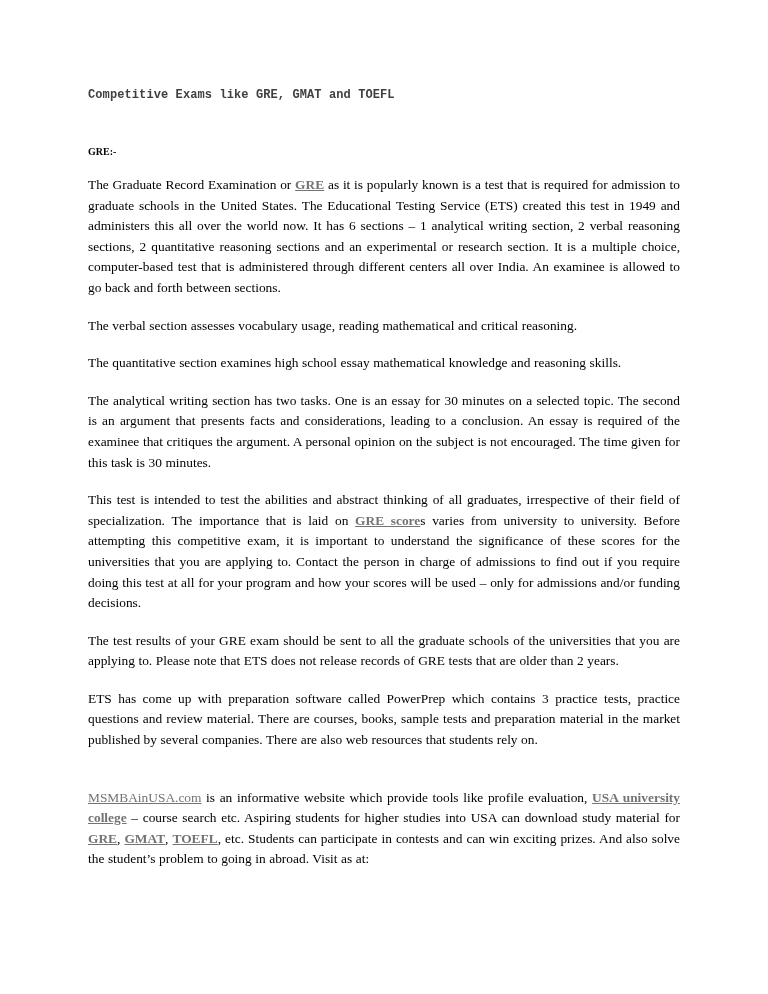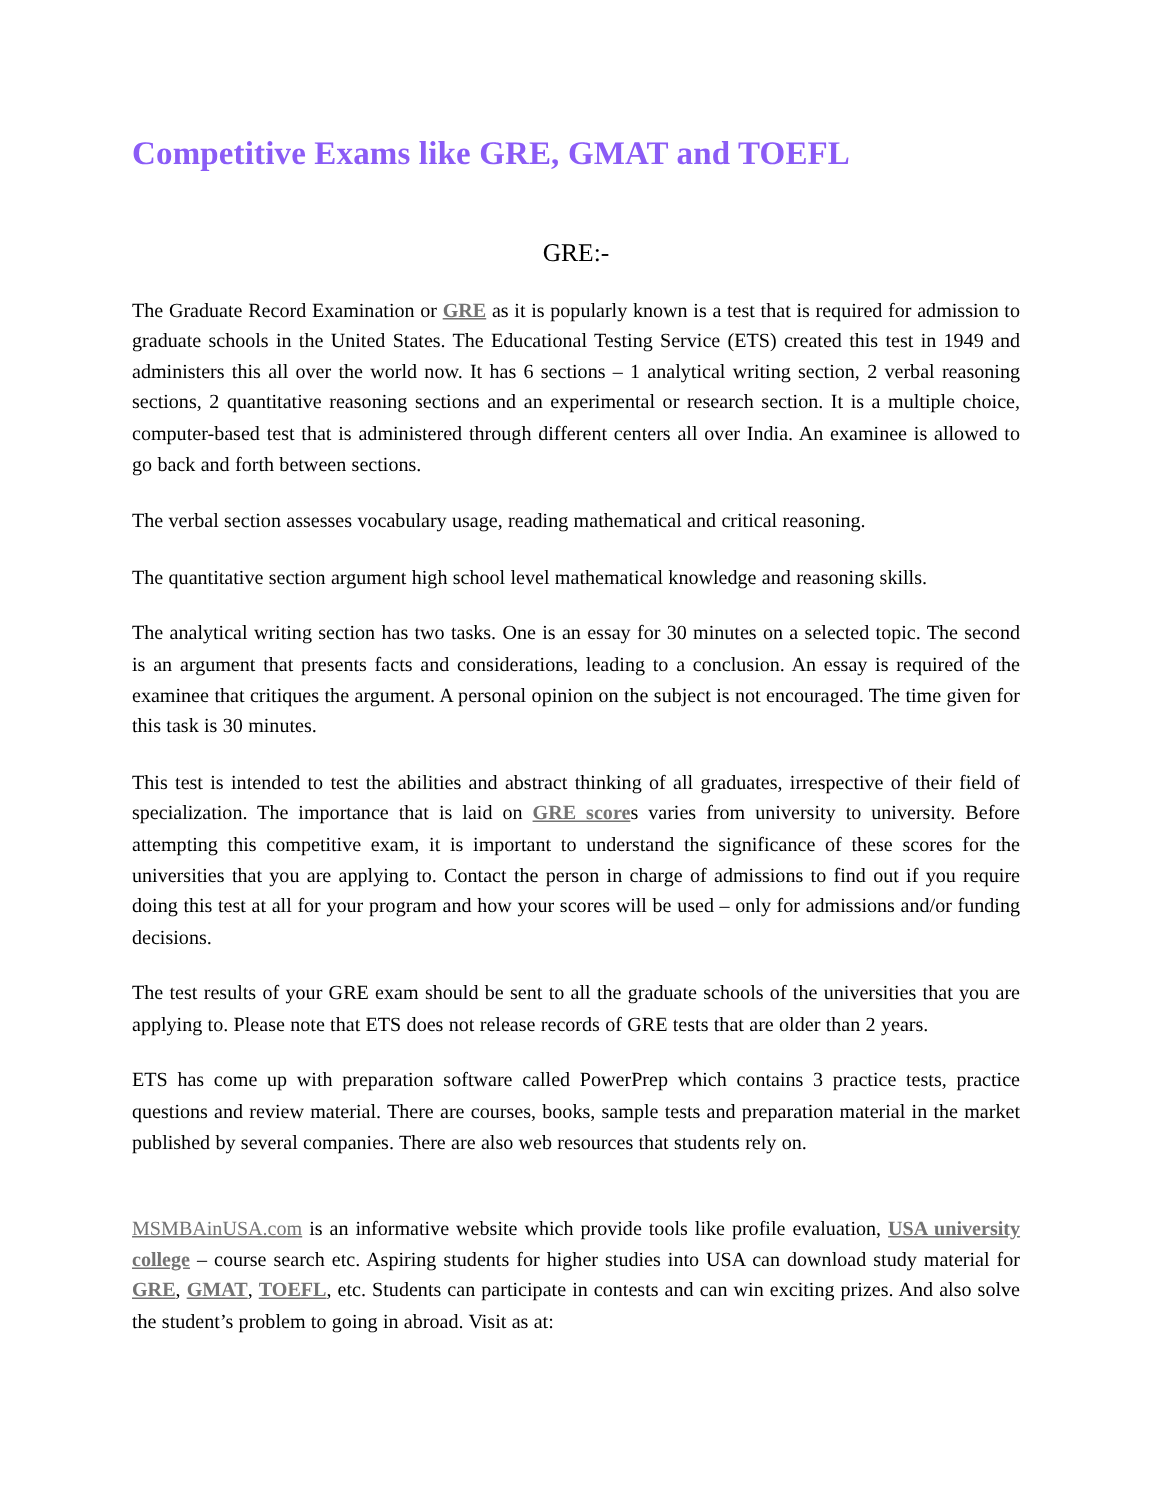--- a/index.html
+++ b/index.html
@@ -21,33 +21,33 @@
     background: #ffffff;
     box-sizing: border-box;
   }
   .content {
     position: absolute;
     left: 88px;
     top: 88px;
     width: 592px;
   }
   .doc-title {
-    font-size: 22px;
+    font-size: 12px;
     font-weight: bold;
-    color: #8b5cf6;
+    color: #404040;
     margin: 0 0 42px 0;
     line-height: 1.25;
     letter-spacing: 0.1px;
+    font-family: Liberation Mono, monospace;
   }
   .section-label {
-    font-size: 17px;
-    font-weight: normal;
+    font-size: 10px;
+    font-weight: bold;
     margin: 0 0 17px 0;
     line-height: 1.3;
-    text-align: center;
   }
   p.para {
     font-size: 13.4px;
     line-height: 20.6px;
     text-align: justify;
     margin: 0 0 17px 0;
     hyphens: none;
     word-spacing: 0.2px;
   }
   p.para.last-group {
@@ -72,21 +72,21 @@
   <div class="content">
 
     <h1 class="doc-title">Competitive Exams like GRE, GMAT and TOEFL</h1>
 
     <div class="section-label">GRE:-</div>
 
     <p class="para"><span>The Graduate Record Examination or </span><a class="doclink" href="#">GRE</a><span> as it is popularly known is a test that is required for admission to graduate schools in the United States.  The Educational Testing Service (ETS) created this test in 1949 and administers this all over the world now.  It has 6 sections – 1 analytical writing section, 2 verbal reasoning sections, 2 quantitative reasoning sections and an experimental or research section.   It is a multiple choice, computer-based test that is administered through different centers all over India.  An examinee is allowed to go back and forth between sections.</span></p>
 
     <p class="para">The verbal section assesses vocabulary usage, reading mathematical and critical reasoning.</p>
 
-    <p class="para">The quantitative section argument high school level mathematical knowledge and reasoning skills.</p>
+    <p class="para">The quantitative section examines high school essay mathematical knowledge and reasoning skills.</p>
 
     <p class="para">The analytical writing section has two tasks.  One is an essay for 30 minutes on a selected topic. The second is an argument that presents facts and considerations, leading to a conclusion. An essay is required of the examinee that critiques the argument. A personal opinion on the subject is not encouraged.  The time given for this task is 30 minutes.</p>
 
     <p class="para"><span>This test is intended to test the abilities and abstract thinking of all graduates, irrespective of their field of specialization. The importance that is laid on </span><a class="doclink" href="#">GRE score</a><span>s varies from university to university.   Before attempting this competitive exam, it is important to understand the significance of these scores for the universities that you are applying to. Contact the person in charge of admissions to find out if you require doing this test at all for your program and how your scores will be used – only for admissions and/or funding decisions.</span></p>
 
     <p class="para">The test results of your GRE exam should be sent to all the graduate schools of the universities that you are applying to.  Please note that ETS does not release records of GRE tests that are older than 2 years.</p>
 
     <p class="para">ETS has come up with preparation software called PowerPrep which contains 3 practice tests, practice questions and review material.  There are courses, books, sample tests and preparation material in the market published by several companies.  There are also web resources that students rely on.</p>
 
 

